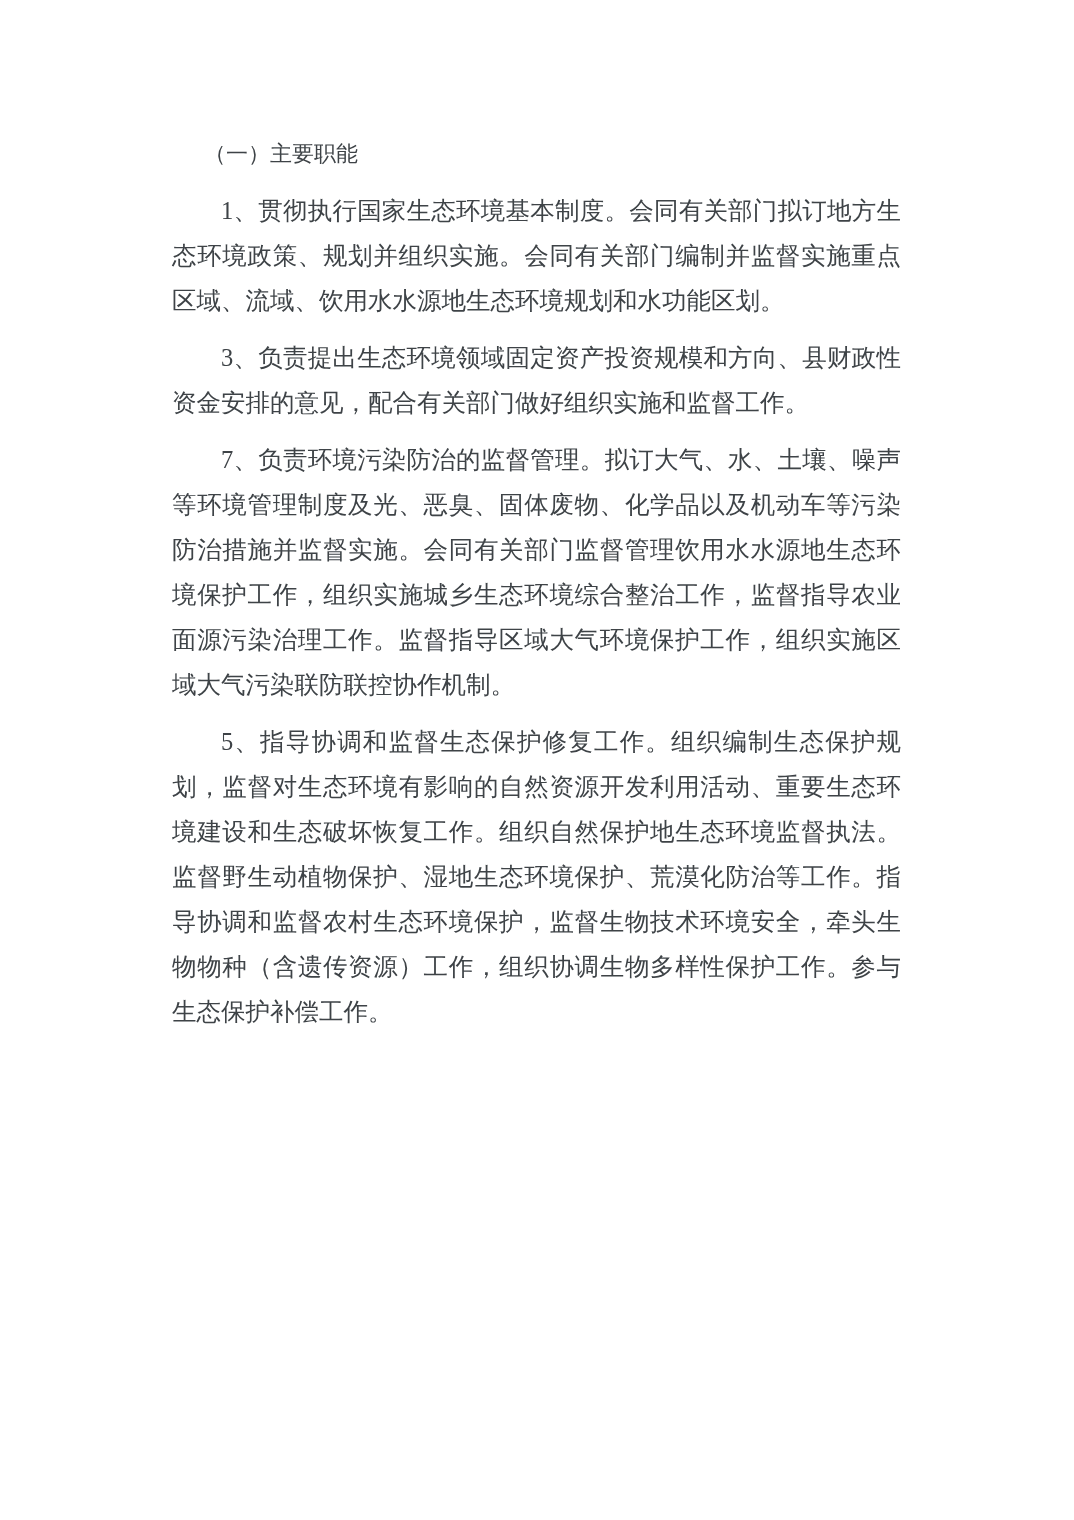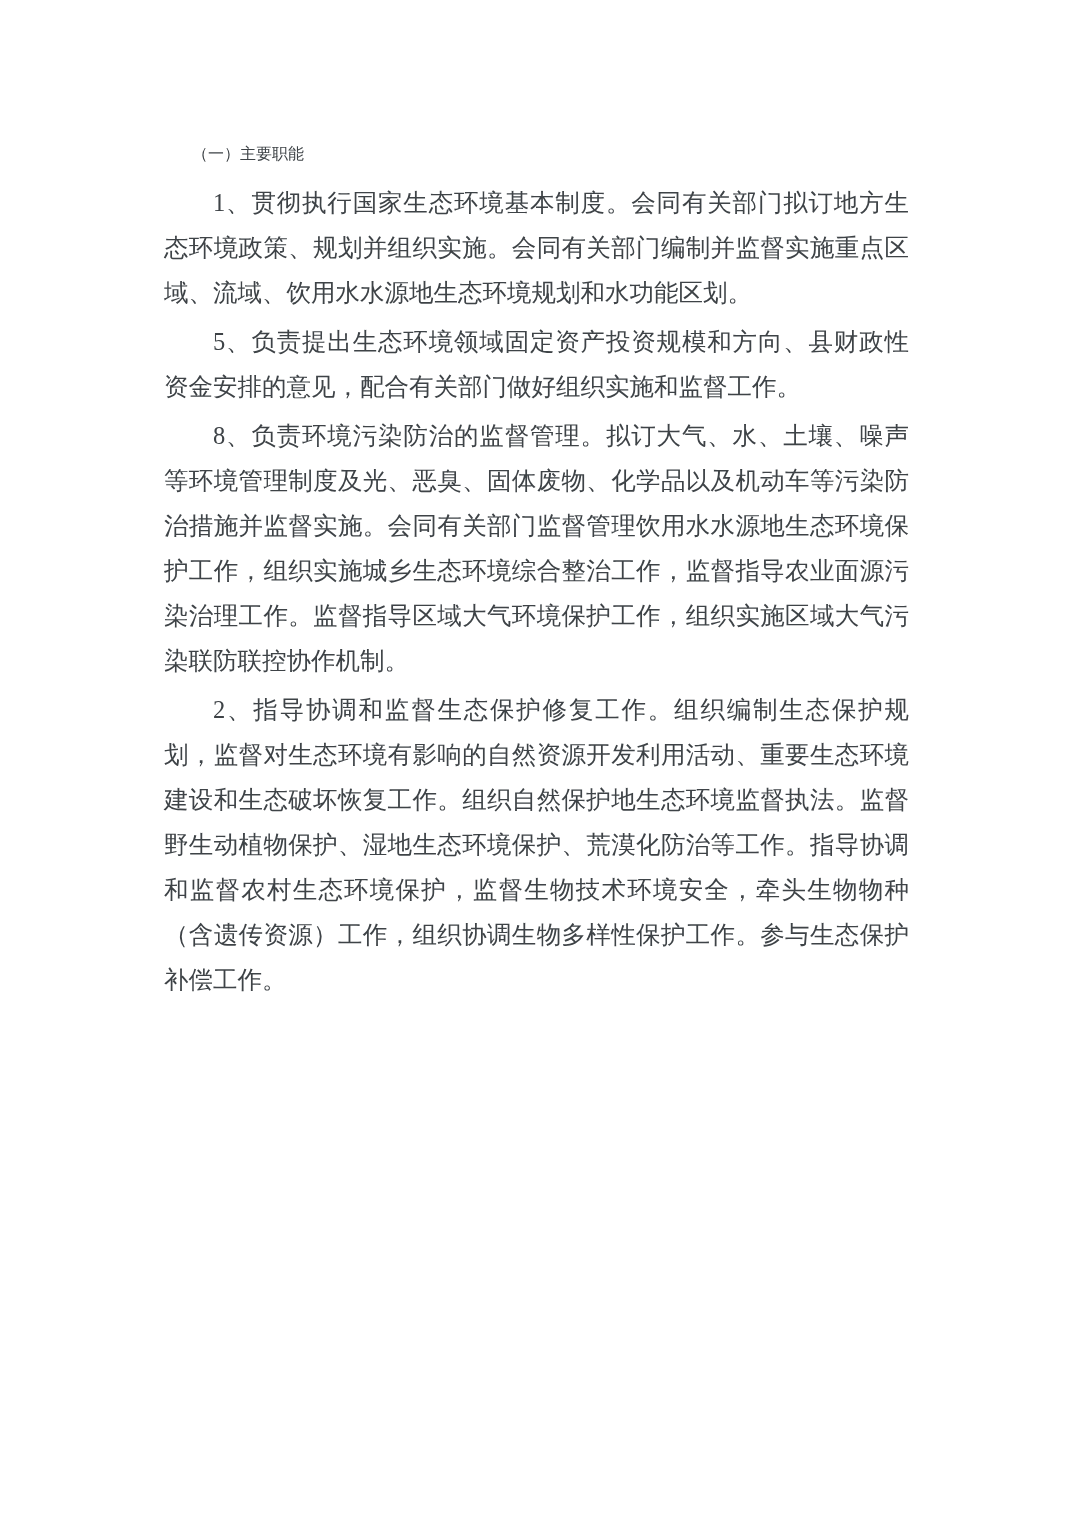--- a/index.html
+++ b/index.html
@@ -17,40 +17,40 @@
     color: #3e4347;
     font-family: "Liberation Serif", "DejaVu Serif", serif;
     font-size: 24.5px;
     line-height: 45px;
     overflow: hidden;
   }
   .heading {
     margin: 0;
     padding: 0;
     font-weight: normal;
-    font-size: 16px;
+    font-size: 22px;
     line-height: 45px;
     text-indent: 2em;
   }
   .para {
-    margin: 4px;
+    margin: 12px;
     padding: 0;
     text-indent: 2em;
     text-align: justify;
     text-justify: inter-ideograph;
   }
 </style>
 </head>
 <body>
 
 <div class="page">
   <h2 class="heading">（一）主要职能</h2>
 
   <p class="para">1、贯彻执行国家生态环境基本制度。会同有关部门拟订地方生态环境政策、规划并组织实施。会同有关部门编制并监督实施重点区域、流域、饮用水水源地生态环境规划和水功能区划。</p>
 
 
-  <p class="para">5、负责提出生态环境领域固定资产投资规模和方向、县财政性资金安排的意见，配合有关部门做好组织实施和监督工作。</p>
+  <p class="para">3、负责提出生态环境领域固定资产投资规模和方向、县财政性资金安排的意见，配合有关部门做好组织实施和监督工作。</p>
 
-  <p class="para">8、负责环境污染防治的监督管理。拟订大气、水、土壤、噪声等环境管理制度及光、恶臭、固体废物、化学品以及机动车等污染防治措施并监督实施。会同有关部门监督管理饮用水水源地生态环境保护工作，组织实施城乡生态环境综合整治工作，监督指导农业面源污染治理工作。监督指导区域大气环境保护工作，组织实施区域大气污染联防联控协作机制。</p>
+  <p class="para">7、负责环境污染防治的监督管理。拟订大气、水、土壤、噪声等环境管理制度及光、恶臭、固体废物、化学品以及机动车等污染防治措施并监督实施。会同有关部门监督管理饮用水水源地生态环境保护工作，组织实施城乡生态环境综合整治工作，监督指导农业面源污染治理工作。监督指导区域大气环境保护工作，组织实施区域大气污染联防联控协作机制。</p>
 
-  <p class="para">2、指导协调和监督生态保护修复工作。组织编制生态保护规划，监督对生态环境有影响的自然资源开发利用活动、重要生态环境建设和生态破坏恢复工作。组织自然保护地生态环境监督执法。监督野生动植物保护、湿地生态环境保护、荒漠化防治等工作。指导协调和监督农村生态环境保护，监督生物技术环境安全，牵头生物物种（含遗传资源）工作，组织协调生物多样性保护工作。参与生态保护补偿工作。</p>
+  <p class="para">5、指导协调和监督生态保护修复工作。组织编制生态保护规划，监督对生态环境有影响的自然资源开发利用活动、重要生态环境建设和生态破坏恢复工作。组织自然保护地生态环境监督执法。监督野生动植物保护、湿地生态环境保护、荒漠化防治等工作。指导协调和监督农村生态环境保护，监督生物技术环境安全，牵头生物物种（含遗传资源）工作，组织协调生物多样性保护工作。参与生态保护补偿工作。</p>
 
 </div>
 
 </body></html>

